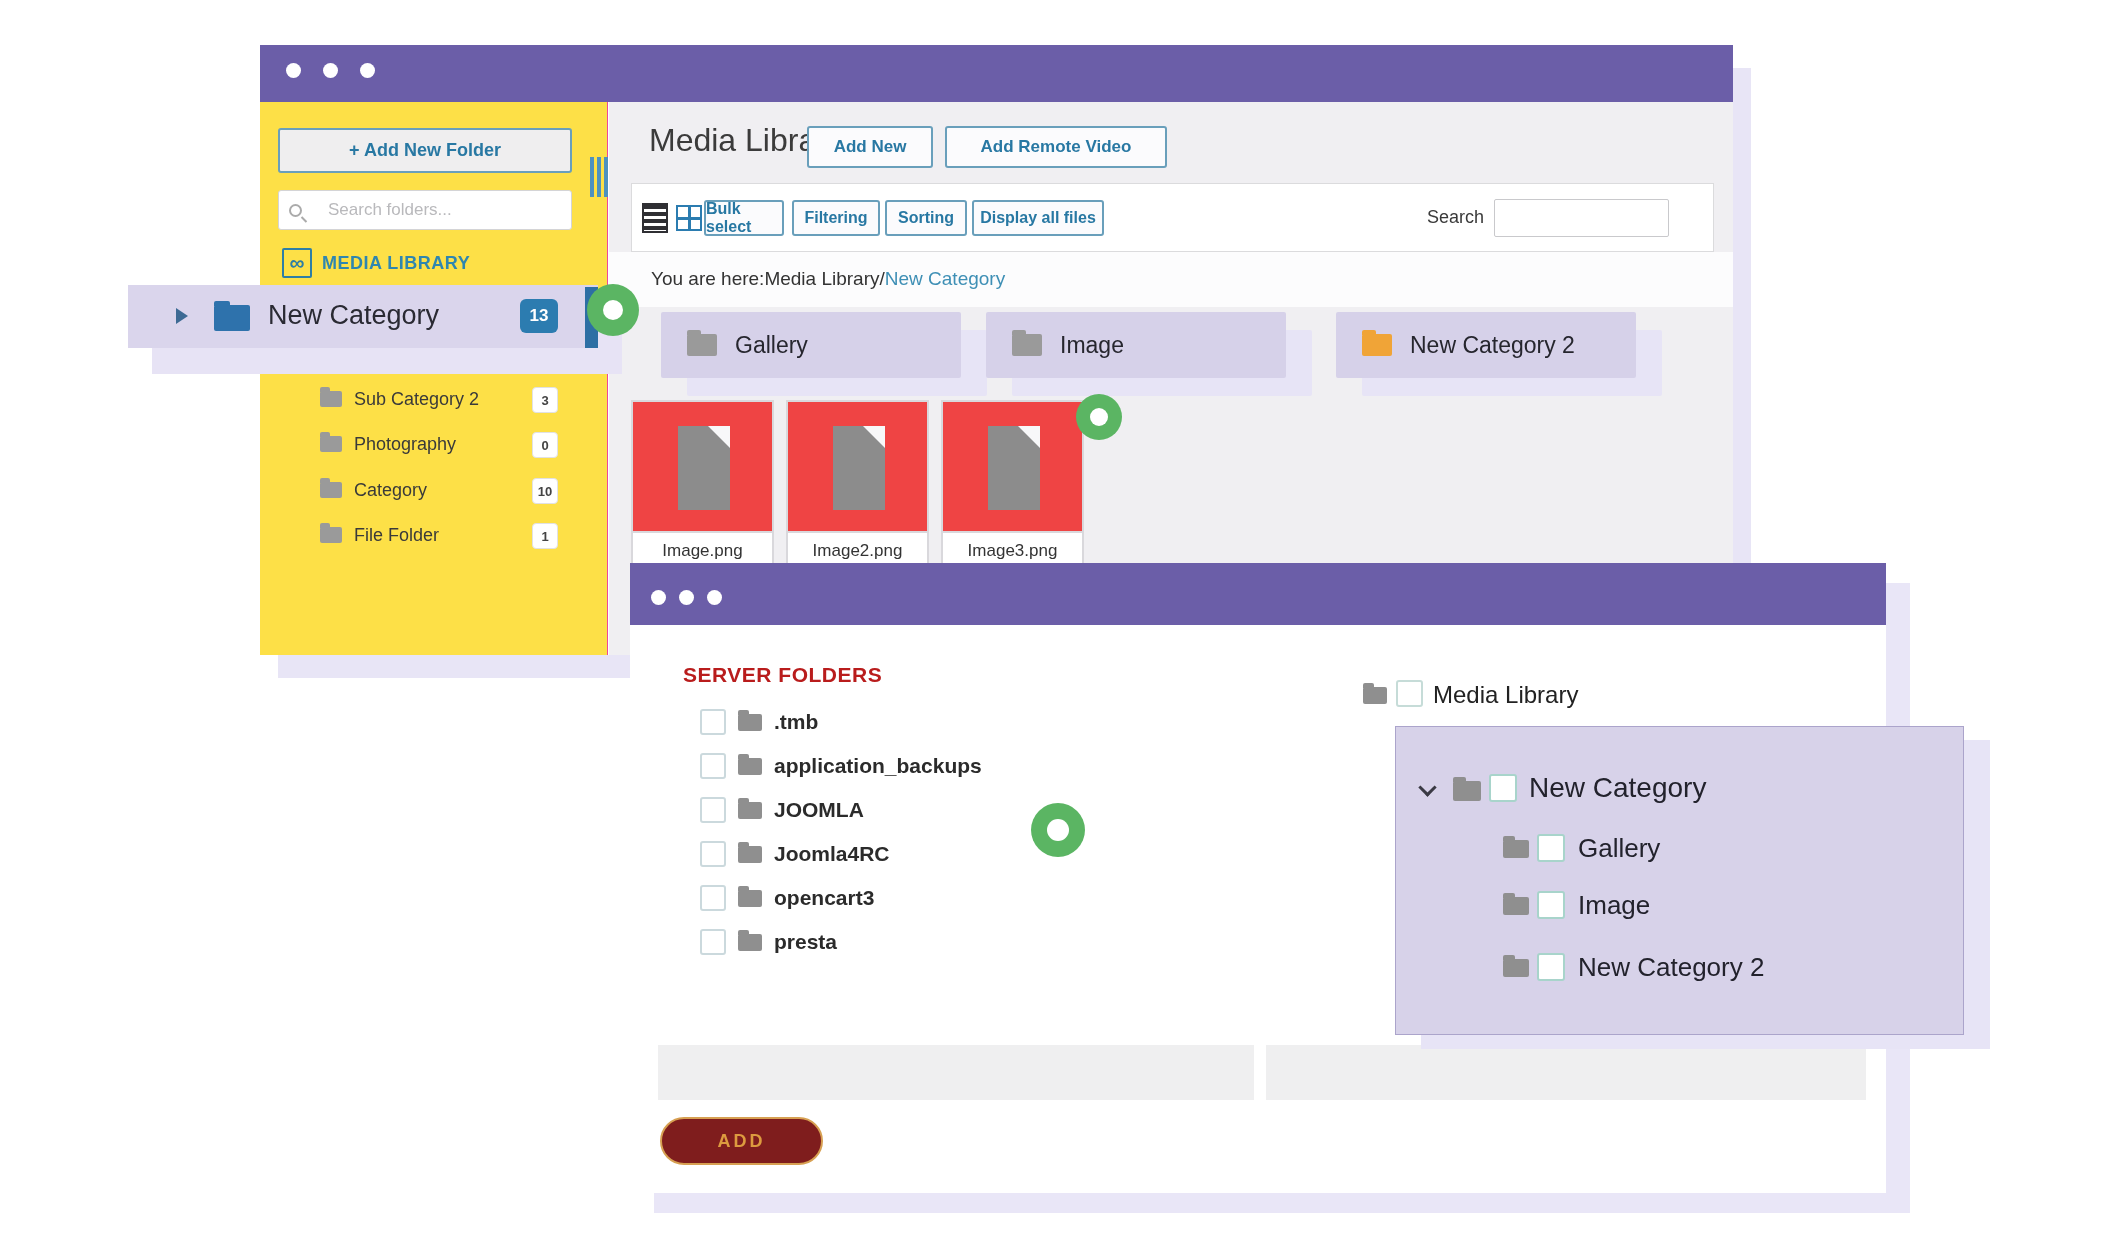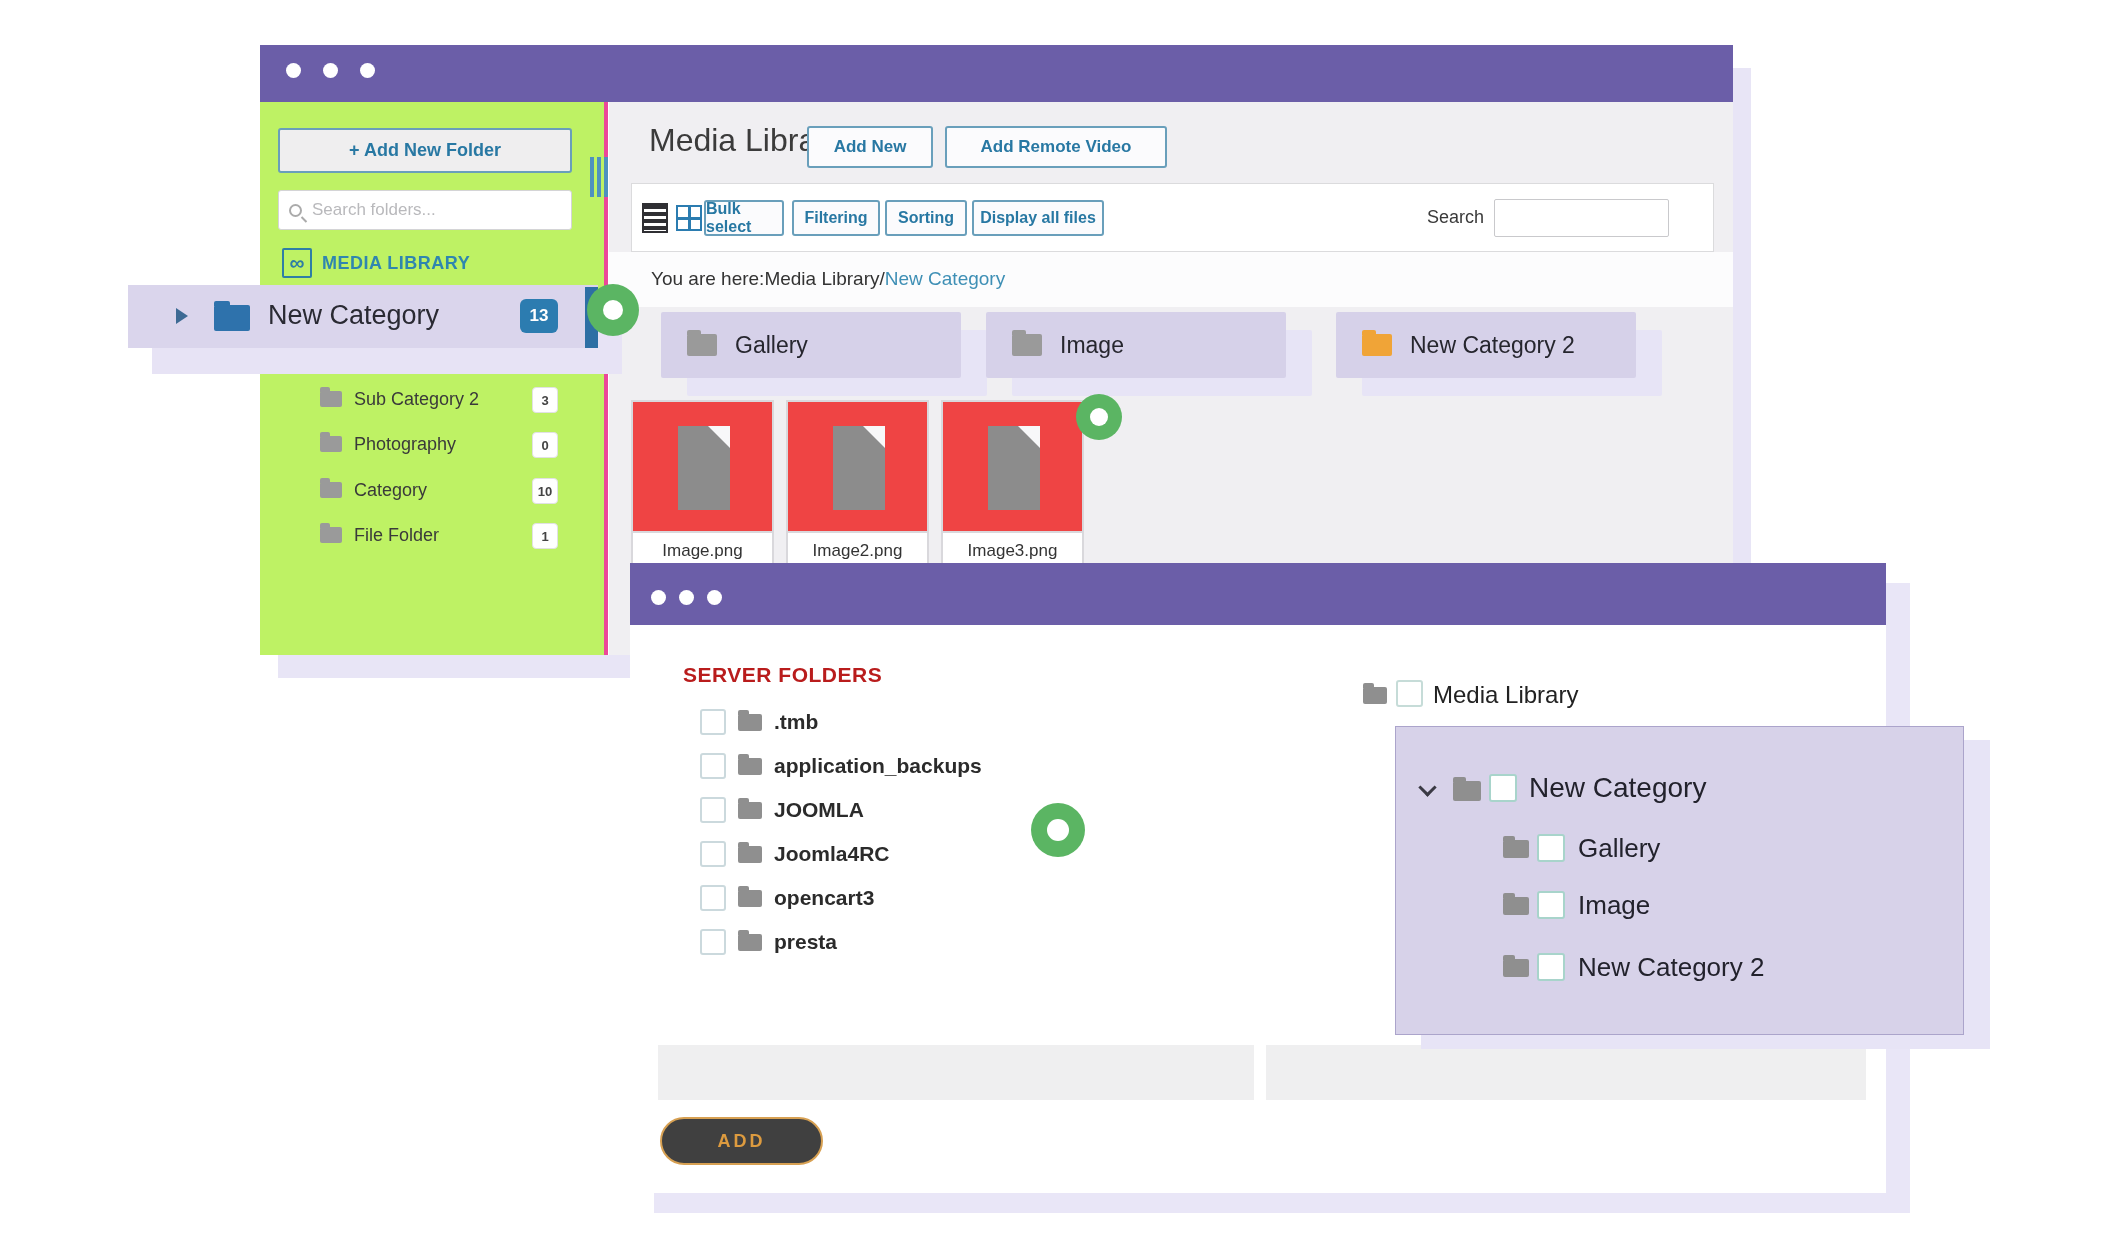--- a/index.html
+++ b/index.html
@@ -6,28 +6,28 @@
   *{box-sizing:border-box;font-family:"Liberation Sans", sans-serif;}
   #canvas{position:relative;width:2110px;height:1244px;background:#ffffff;overflow:hidden;}
 
   
   .window{position:absolute;background:#fff;}
   .titlebar{position:absolute;left:0;top:0;right:0;background:#6B5EA8;}
   .dot{position:absolute;width:15px;height:15px;border-radius:50%;background:#fff;}
 
   
   #win1{left:260px;top:45px;width:1473px;height:610px;box-shadow:18px 23px 0 #E8E5F6;}
-  #w1-sidebar{position:absolute;left:0;top:57px;width:348px;height:553px;background:#bef264;border-right:4px solid #ec4899;}
+  #w1-sidebar{position:absolute;left:0;top:57px;width:348px;height:553px;background:#fde047;border-right:1px solid #ec4899;}
   #w1-main{position:absolute;left:349px;top:57px;width:1124px;height:553px;background:#F0EFF2;}
 
   .outline-btn{border:2px solid #699FBB;border-radius:3px;background:#FBFBFD;color:#2878A3;
     font-weight:700;display:flex;align-items:center;justify-content:center;cursor:pointer;}
   .addfolder{position:absolute;left:18px;top:26px;width:294px;height:45px;font-size:18px;background:#EFEEEF;}
   .searchbox{position:absolute;left:18px;top:88px;width:294px;height:40px;background:#fff;border:1px solid #D4D4D6;
-    border-radius:3px;display:flex;align-items:center;padding:0 10px;gap:8px;}
+    border-radius:3px;display:flex;align-items:center;padding:0 10px;gap:24px;}
   .searchbox input{border:none;outline:none;flex:1;font-size:17px;color:#555;background:transparent;}
   .searchbox input::placeholder{color:#B9B9BC;}
   .mag{width:13px;height:13px;border:2px solid #ABABAB;border-radius:50%;position:relative;flex:none;}
   .mag::after{content:"";position:absolute;width:2px;height:7px;background:#ABABAB;transform:rotate(-45deg);left:12px;top:10px;}
 
   .brand{position:absolute;left:22px;top:146px;display:flex;align-items:center;gap:10px;}
   .brand-logo{width:30px;height:30px;border:2px solid #2E7EA5;color:#2E7EA5;font-size:21px;font-weight:700;
     display:flex;align-items:center;justify-content:center;border-radius:2px;}
   .brand-label{color:#2F86AF;font-weight:700;font-size:18px;letter-spacing:.5px;}
 
@@ -93,21 +93,21 @@
   .sf-row{position:absolute;left:12px;width:560px;height:32px;}
   .cb{background:#fff;border:2px solid #CBD9DD;border-radius:3px;cursor:pointer;flex:none;}
   .sf-row .cb{position:absolute;left:58px;top:3px;width:26px;height:26px;}
   .sf-row .folder{position:absolute;left:96px;top:8px;width:24px;height:17px;}
   .sf-row .lbl{position:absolute;left:132px;top:4px;font-size:21px;font-weight:700;color:#2B2B2B;}
   .root-row .folder{position:absolute;left:733px;top:124px;width:24px;height:17px;}
   .root-row .cb{position:absolute;left:766px;top:117px;width:27px;height:27px;border-color:#C6DCD8;}
   .root-row .lbl{position:absolute;left:803px;top:118px;font-size:24px;color:#222;}
   .gray-bar{position:absolute;top:482px;height:55px;background:#EFEFF0;}
   .add-btn{position:absolute;left:30px;top:554px;width:163px;height:48px;border:2px solid #D7A052;border-radius:26px;
-    background:#404040;color:#DD9B3F;font-size:18px;font-weight:700;letter-spacing:3px;
+    background:#7f1d1d;color:#DD9B3F;font-size:18px;font-weight:700;letter-spacing:3px;
     display:flex;align-items:center;justify-content:center;cursor:pointer;}
 
   
   #tree-panel{position:absolute;left:1395px;top:726px;width:569px;height:309px;background:#D7D2E9;
     border:1px solid #ABA4CB;z-index:55;box-shadow:26px 14px 0 #E7E4F6;}
   .chev-down{width:13px;height:13px;border-right:3px solid #3A3A44;border-bottom:3px solid #3A3A44;transform:rotate(45deg);}
   .tree-parent{position:absolute;left:0;top:44px;width:569px;height:42px;}
   .tree-parent .chev-down{position:absolute;left:25px;top:10px;}
   .tree-parent .folder{position:absolute;left:57px;top:10px;width:28px;height:20px;}
   .tree-parent .cb{position:absolute;left:93px;top:3px;width:28px;height:28px;border-color:#A8D4CB;}

